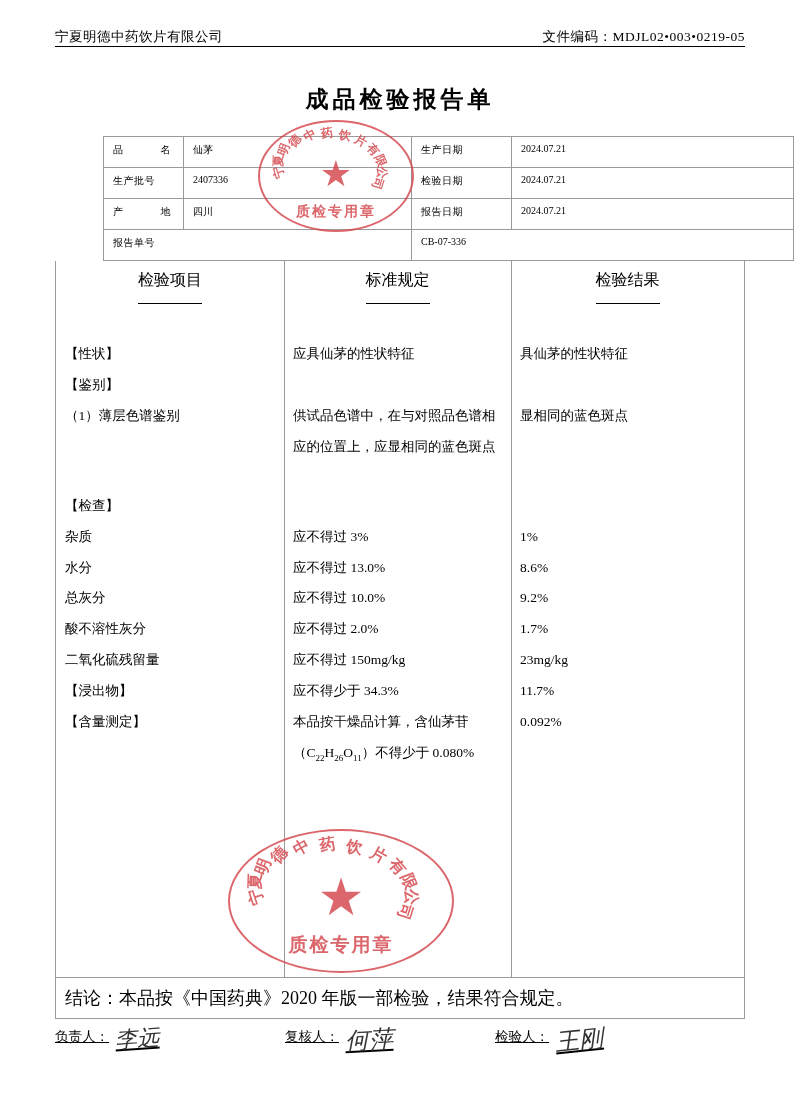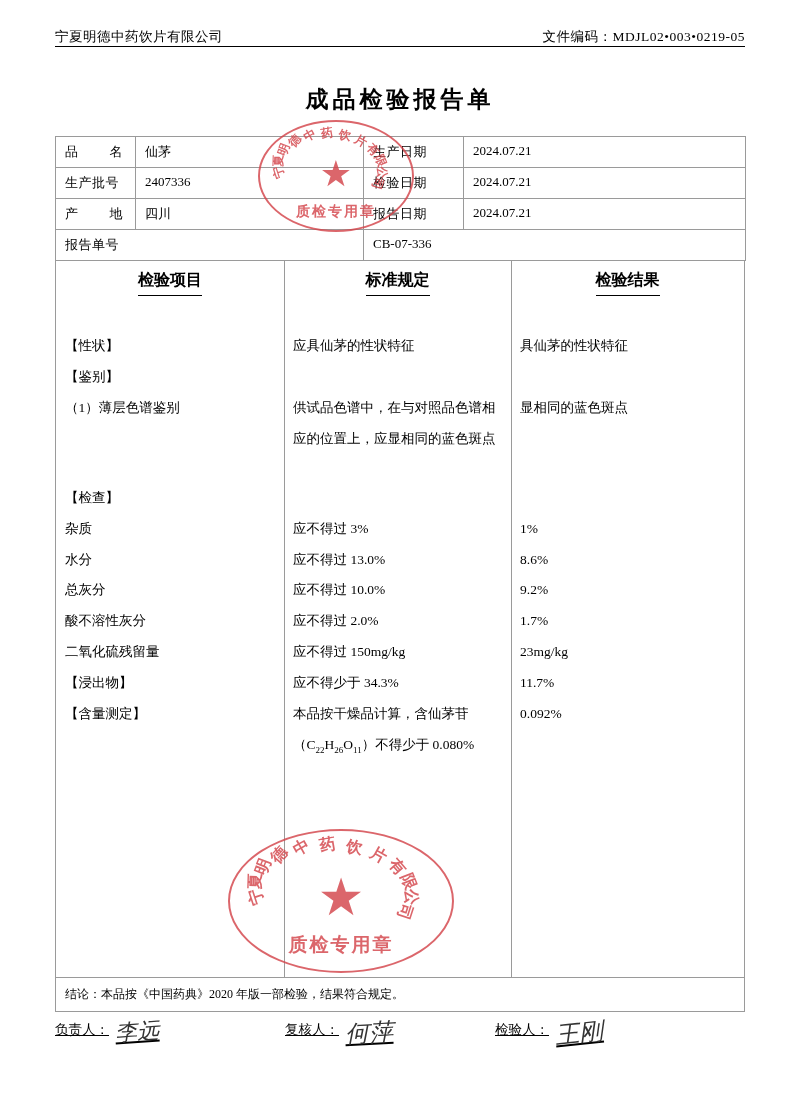--- a/index.html
+++ b/index.html
@@ -41,21 +41,22 @@
     font-size: 23px;
     font-weight: bold;
     letter-spacing: 4px;
     margin: 37px 0 21px 0;
   }
 
   table.main {
     width: 690px;
     border-collapse: collapse;
     table-layout: fixed;
-    font-size: 13px;
+    font-size: 10px;
+    margin-left: 48px;
   }
   table.main td {
     border: 1px solid #9a9a9a;
     padding: 0;
     vertical-align: middle;
   }
   .cell {
     padding: 6px 9px;
     min-height: 18px;
   }
@@ -69,23 +70,22 @@
     text-align-last: justify;
   }
 
   
   .res-head td {
     padding: 9px 0 7px 0;
     text-align: center;
   }
   .res-head .u {
     border-bottom: 1px solid #000;
-    padding-bottom: 4px;
+    padding-bottom: 12px;
     display: inline-block;
-    font-weight: bold;
   }
   .res-body td {
     border: none;
     padding: 5px 9px;
     vertical-align: top;
     font-size: 13.5px;
     line-height: 1.55;
   }
   .res-wrap {
     border: 1px solid #9a9a9a;
@@ -105,21 +105,21 @@
     bottom: 0;
     width: 0;
     border-left: 1px solid #9a9a9a;
   }
   .blank-row td { height: 14px; padding: 0; }
 
   .conclusion {
     border: 1px solid #9a9a9a;
     border-top: none;
     padding: 8px 9px;
-    font-size: 12px;
+    font-size: 18px;
   }
   .signatures {
     display: flex;
     margin-top: 9px;
     font-size: 13.5px;
     position: relative;
     height: 52px;
     text-decoration: underline;
   }
   .sig {

